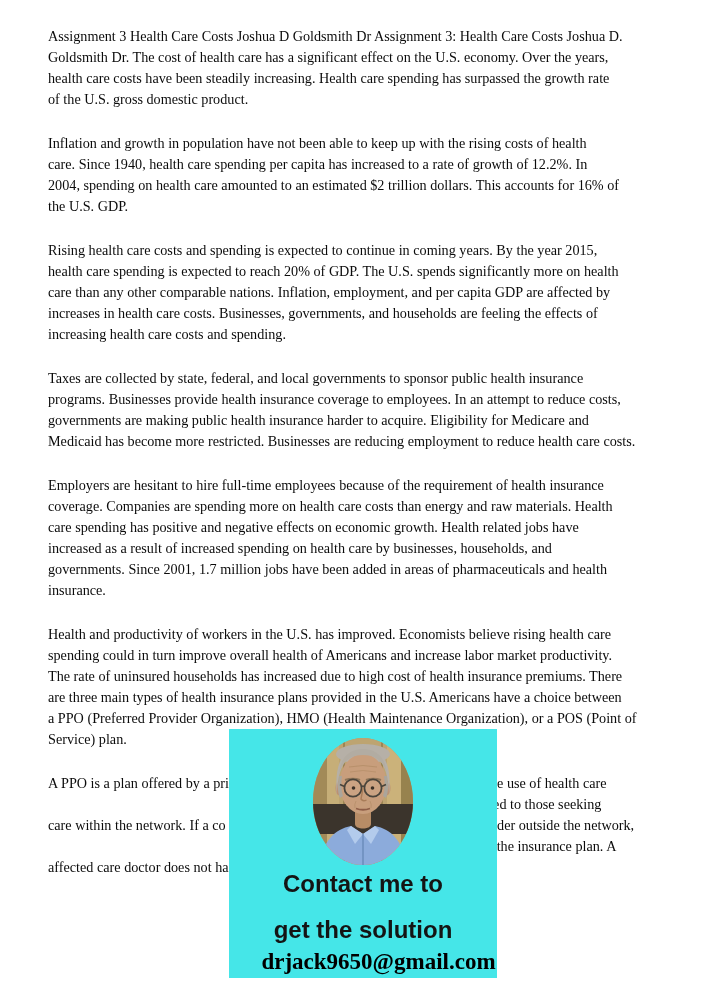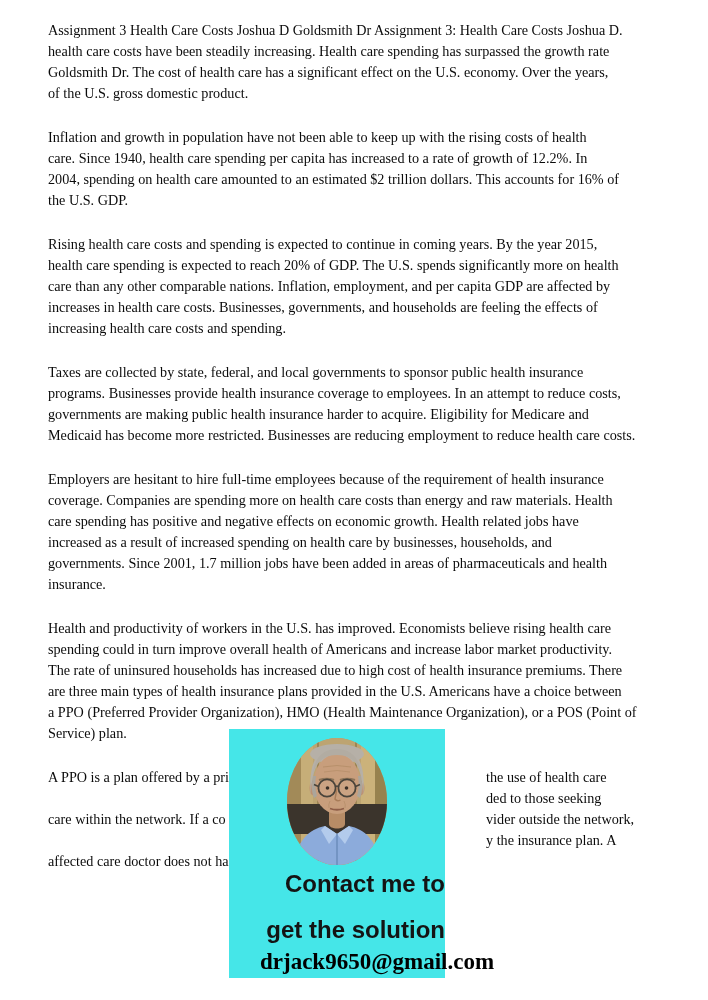--- a/index.html
+++ b/index.html
@@ -1,30 +1,30 @@
 <!DOCTYPE html>
 <html><head>
 <meta charset="utf-8">
 <style>
   html,body{margin:0;padding:0;}
   body{
     width:708px;height:1000px;background:#ffffff;position:relative;
     font-family:"Liberation Serif", serif;overflow:hidden;
   }
   .doc{
-    position:absolute;left:48px;top:20px;width:616px;
+    position:absolute;left:48px;top:26px;width:616px;
     color:#0b0b0b;font-size:14.2px;line-height:21px;
   }
   .para{margin:0 0 23px 0;}
   .line{white-space:nowrap;height:21px;}
   .gapline{position:relative;height:21px;white-space:nowrap;}
   .gapline .right{position:absolute;left:430px;top:0;padding-left:8px;}
   .promo-card{
-    position:absolute;left:229px;top:729px;width:216px;height:249px;
-    z-index:5;text-align:right;
+    position:absolute;left:229px;top:729px;width:268px;height:249px;
+    z-index:5;text-align:center;
   }
   .portrait{
     width:100px;height:127px;margin:9px auto 0 auto;
     border-radius:50%;overflow:hidden;
   }
   .portrait svg{display:block;width:100%;height:100%;}
   .promo-heading{
     font-family:"Liberation Sans", sans-serif;font-weight:bold;
     font-size:24px;line-height:30px;color:#141414;margin-top:4px;
   }
@@ -32,22 +32,22 @@
     font-family:"Liberation Serif", serif;font-weight:bold;
     font-size:23px;line-height:26px;color:#000000;margin-top:4px;margin-left:31px;
   }
 </style>
 </head>
 <body style="background: rgb(255, 255, 255);">
 
 <div class="doc">
     <div class="para">
       <div class="line">Assignment 3 Health Care Costs Joshua D Goldsmith Dr Assignment 3: Health Care Costs Joshua D.</div>
+      <div class="line">Goldsmith Dr. The cost of health care has a significant effect on the U.S. economy. Over the years,</div>
       <div class="line">health care costs have been steadily increasing. Health care spending has surpassed the growth rate</div>
-      <div class="line">Goldsmith Dr. The cost of health care has a significant effect on the U.S. economy. Over the years,</div>
       <div class="line">of the U.S. gross domestic product.</div>
     </div>
     <div class="para">
       <div class="line">Inflation and growth in population have not been able to keep up with the rising costs of health</div>
       <div class="line">care. Since 1940, health care spending per capita has increased to a rate of growth of 12.2%. In</div>
       <div class="line">2004, spending on health care amounted to an estimated $2 trillion dollars. This accounts for 16% of</div>
       <div class="line">the U.S. GDP.</div>
     </div>
     <div class="para">
       <div class="line">Rising health care costs and spending is expected to continue in coming years. By the year 2015,</div>

